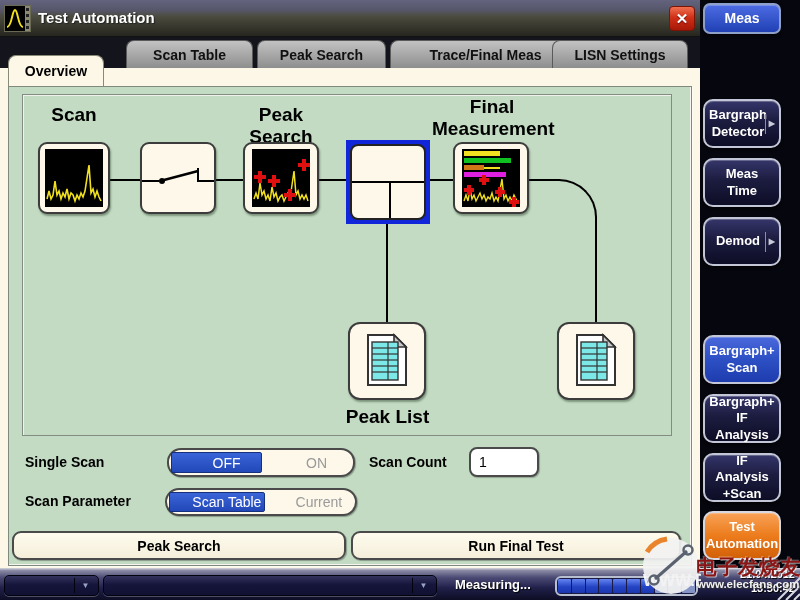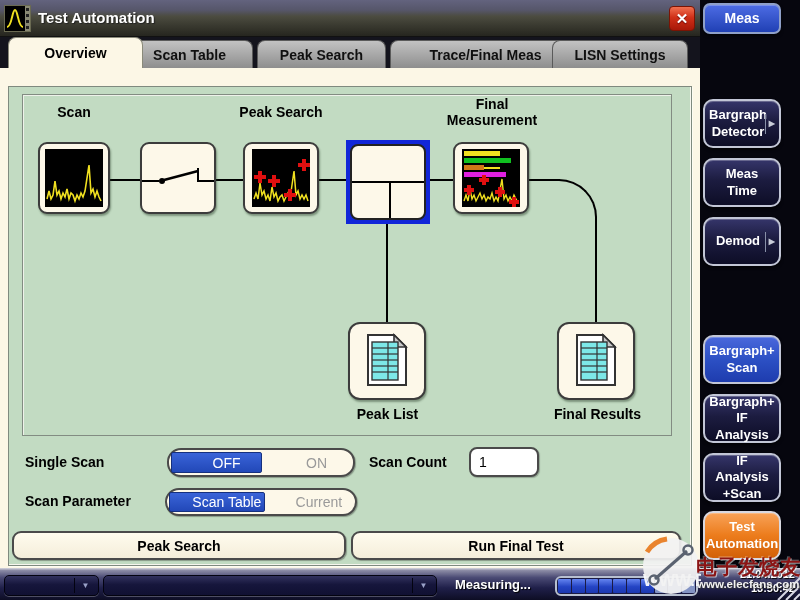--- a/index.html
+++ b/index.html
@@ -44,21 +44,21 @@
   .page { position:absolute; left:0; top:68px; width:700px; height:500px; background:#fcf7e6; }
   .green-panel {
     position:absolute; left:8px; top:18px; width:684px; height:480px;
     background:#c2dbc2; border:1px solid #7f8a7f;
     box-shadow:inset -1px -1px 0 #f6f6ee, 1px 1px 0 #fdfdf3;
   }
   .diagram-panel {
     position:absolute; left:14px; top:8px; width:650px; height:342px;
     border:1px solid #828c82; box-shadow:inset 1px 1px 0 #eef2ea;
   }
-  .flow-label { position:absolute; font-size:14px; font-weight:bold; color:#000; text-align:center; }
+  .flow-label { position:absolute; font-size:19px; font-weight:bold; color:#000; text-align:center; }
   .flow-line { position:absolute; background:#000; z-index:1; }
   .flow-corner {
     position:absolute; z-index:1; border-top:2px solid #000; border-right:2px solid #000;
     border-top-right-radius:38px;
   }
   .node {
     position:absolute; z-index:2; background:#fdf8e9; border:2px solid #3c3c3c;
     border-radius:9px; box-shadow:1px 2px 2px rgba(40,60,40,.45);
     display:flex; align-items:center; justify-content:center;
   }
@@ -182,21 +182,21 @@
         <rect x="22" y="9" width="3" height="3" fill="#222"></rect>
         <rect x="22" y="15" width="3" height="3" fill="#222"></rect>
         <rect x="22" y="21" width="3" height="3" fill="#222"></rect>
       </svg>
     </div>
     <div class="title-text">Test Automation</div>
     <div class="close-btn">✕</div>
   </div>
 
   <div class="tabbar">
-    <div class="tab active" style="left:8px;width:135px;">Overview</div>
+    <div class="tab active" style="left:8px;width:96px;margin-top:18px;">Overview</div>
     <div class="tab" style="left:126px;width:127px;">Scan Table</div>
     <div class="tab" style="left:257px;width:129px;">Peak Search</div>
     <div class="tab" style="left:390px;width:191px;">Trace/Final Meas</div>
     <div class="tab" style="left:552px;width:136px;">LISN Settings</div>
   </div>
 
   <div class="page">
     <div class="green-panel"></div>
     <div class="diagram-panel" style="left:22px;top:26px;"></div>
 
@@ -304,21 +304,20 @@
             <line x1="8" y1="21" x2="34" y2="21"></line>
           <line x1="8" y1="27" x2="34" y2="27"></line>
             <line x1="8" y1="33" x2="34" y2="33"></line>
           <line x1="8" y1="39" x2="34" y2="39"></line>
             <line x1="24" y1="9" x2="24" y2="47"></line>
         </g>
       </svg>
     </div>
 
     <div class="flow-label" style="left:330px;top:338px;width:115px;font-weight:600;">Peak List</div>
-    <div class="flow-label" style="left:530px;top:338px;width:135px;font-weight:600;">Final Results</div>
 
     <div class="ctl-label" style="left:25px;top:386px;">Single Scan</div>
     <div class="toggle" style="left:167px;top:380px;width:188px;height:29px;">
       <div class="seg sel">OFF</div>
       <div class="seg">ON</div>
     </div>
     <div class="ctl-label" style="left:369px;top:386px;">Scan Count</div>
     <input class="num-input" style="left: 469px; top: 379px; width: 70px; height: 30px;" value="1">
 
     <div class="ctl-label" style="left:25px;top:425px;">Scan Parameter</div>

